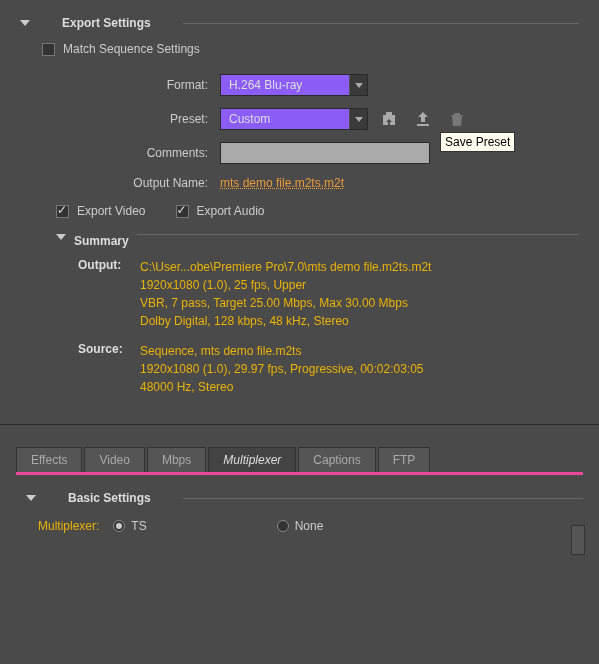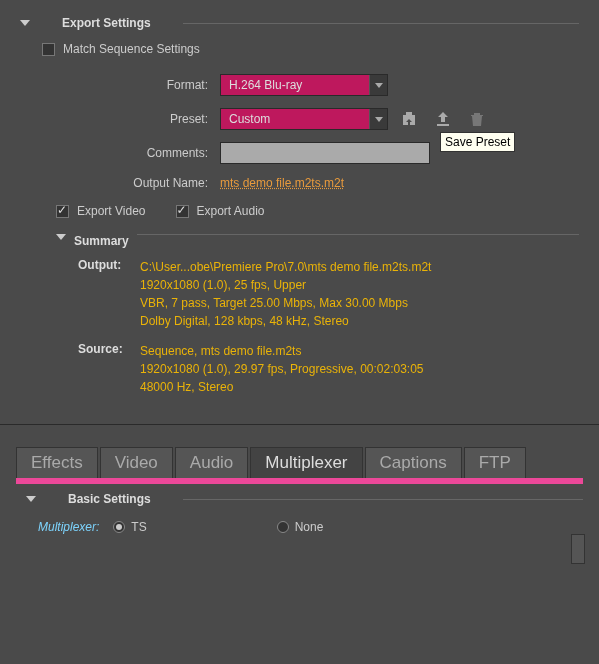--- a/index.html
+++ b/index.html
@@ -65,25 +65,25 @@
       align-items: center;
       margin-bottom: 12px;
     }
     .field-label {
       width: 200px;
       text-align: right;
       padding-right: 12px;
       color: #ccc;
     }
     .select {
-      background: #be185d;
+      background: #8b5cf6;
       border: 1px solid #2a2a2a;
       color: #ddd;
       padding: 3px 8px;
-      width: 168px;
+      width: 148px;
       height: 22px;
       display: flex;
       align-items: center;
       justify-content: space-between;
       position: relative;
     }
     .select-arrow {
       width: 18px;
       height: 20px;
       background: #3a3a3a;
@@ -174,52 +174,52 @@
       display: flex;
       gap: 2px;
       margin-top: 14px;
       position: relative;
     }
     .tab {
       background: #555;
       border: 1px solid #333;
       padding: 5px 14px;
       color: #aaa;
-      font-size: 17px;
+      font-size: 12px;
     }
     .tab.active {
       background: #434343;
       color: #ddd;
       border-bottom: 1px solid #434343;
+      font-style: italic;
     }
     .scrollbar-hint {
       position: absolute;
       right: -2px;
       top: 50px;
       width: 14px;
       height: 30px;
       background: #555;
       border: 1px solid #333;
     }
     .tab-panel {
-      border-top: 6px solid #ec4899;
-      padding-top: 8px;
+      border-top: 3px solid #ec4899;
+      padding-top: 16px;
       margin-top: -1px;
       position: relative;
       text-align: right;
     }
     .radio-row {
       display: flex;
       align-items: center;
       margin: 14px 0 0 22px;
     }
     .radio-label-main {
-      color: #7dd3fc;
+      color: #eab308;
       margin-right: 14px;
-      font-style: italic;
     }
     .radio {
       width: 12px;
       height: 12px;
       border-radius: 50%;
       border: 1px solid #888;
       background: #333;
       margin-right: 6px;
       display: inline-flex;
       align-items: center;
@@ -330,21 +330,21 @@
         <div>48000 Hz, Stereo</div>
       </div>
     </div>
   </div>
 </div>
 
 <div class="tabs-container">
   <div class="tabs">
     <div class="tab">Effects</div>
     <div class="tab">Video</div>
-    <div class="tab">Audio</div>
+    <div class="tab">Mbps</div>
     <div class="tab active">Multiplexer</div>
     <div class="tab">Captions</div>
     <div class="tab">FTP</div>
   </div>
   <div class="tab-panel">
     <div class="scrollbar-hint"></div>
     <div class="section-header" style="margin-left:10px">
       <span class="disclosure-triangle"></span>
       <span>Basic Settings</span>
       <span class="section-divider"></span>

